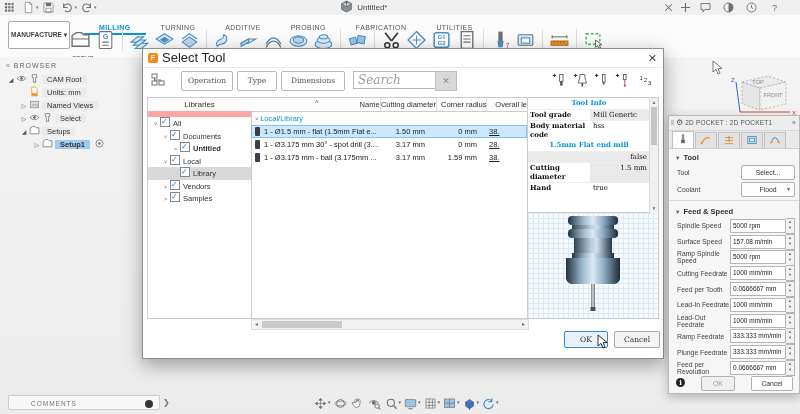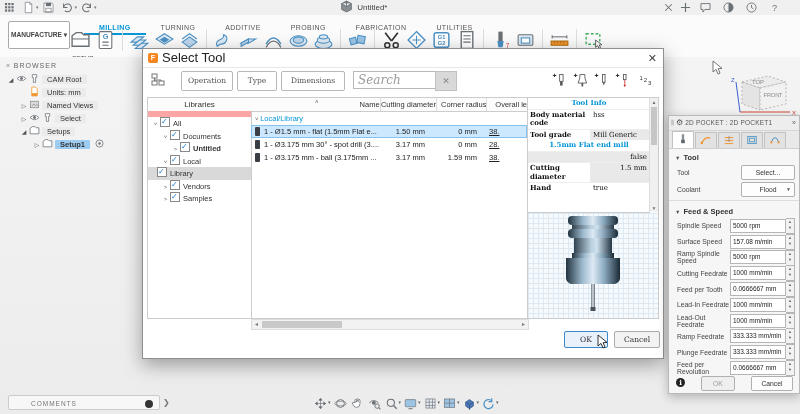--- a/index.html
+++ b/index.html
@@ -381,21 +381,21 @@
             </svg></span></span>
     </div>
 
     <div id="lib-col" class="abs">
       <div id="lib-head">Libraries</div>
       <div id="lib-tree">
           <div class="lt-row" style="padding-left: 3px;"><span class="lt-exp">˅</span><span class="cbx"></span><span>All</span></div>
           <div class="lt-row" style="padding-left: 13px;"><span class="lt-exp">˅</span><span class="cbx"></span><span>Documents</span></div>
           <div class="lt-row" style="padding-left: 23px;"><span class="lt-exp">˃</span><span class="cbx"></span><span style="font-weight: bold;">Untitled</span></div>
           <div class="lt-row" style="padding-left: 13px;"><span class="lt-exp">˅</span><span class="cbx"></span><span>Local</span></div>
-          <div class="lt-row selected" style=""><span class="lt-exp"></span><span class="cbx"></span><span>Library</span></div>
+          <div class="lt-row selected" style="padding-left: 23px;"><span class="lt-exp"></span><span class="cbx"></span><span>Library</span></div>
           <div class="lt-row" style="padding-left: 13px;"><span class="lt-exp">˃</span><span class="cbx"></span><span>Vendors</span></div>
           <div class="lt-row" style="padding-left: 13px;"><span class="lt-exp">˃</span><span class="cbx"></span><span>Samples</span></div>
         </div>
     </div>
 
     <div id="tbl-col" class="abs">
       <div id="tbl-header">
         <div class="thc th-name"><span class="sortmark">ᴧ</span><span>Name</span></div>
         <div class="thc th-cut">Cutting diameter</div>
         <div class="thc th-cor">Corner radius</div>
@@ -422,26 +422,26 @@
             <div class="tc tc-ov">38.</div>
           </div>
         </div>
     </div>
 
     <div id="info-col" class="abs">
       <div id="info-scroll">
         <div id="info-inner">
             <div class="ti-title">Tool Info</div>
             <div class="ti-row">
+              <span class="ti-l">Tool grade</span>
+              <span class="ti-v shade">Mill Generic</span>
+            </div>
+            <div class="ti-row">
               <span class="ti-l">Body material code</span>
               <span class="ti-v">hss</span>
-            </div>
-            <div class="ti-row">
-              <span class="ti-l">Tool grade</span>
-              <span class="ti-v shade">Mill Generic</span>
             </div>
             <div class="ti-sub">1.5mm Flat end mill</div>
             <div class="ti-row">
               <span class="ti-v shade right">false</span>
             </div>
             <div class="ti-row">
               <span class="ti-l">Cutting diameter</span>
               <span class="ti-v shade right">1.5 mm</span>
             </div>
             <div class="ti-row">

